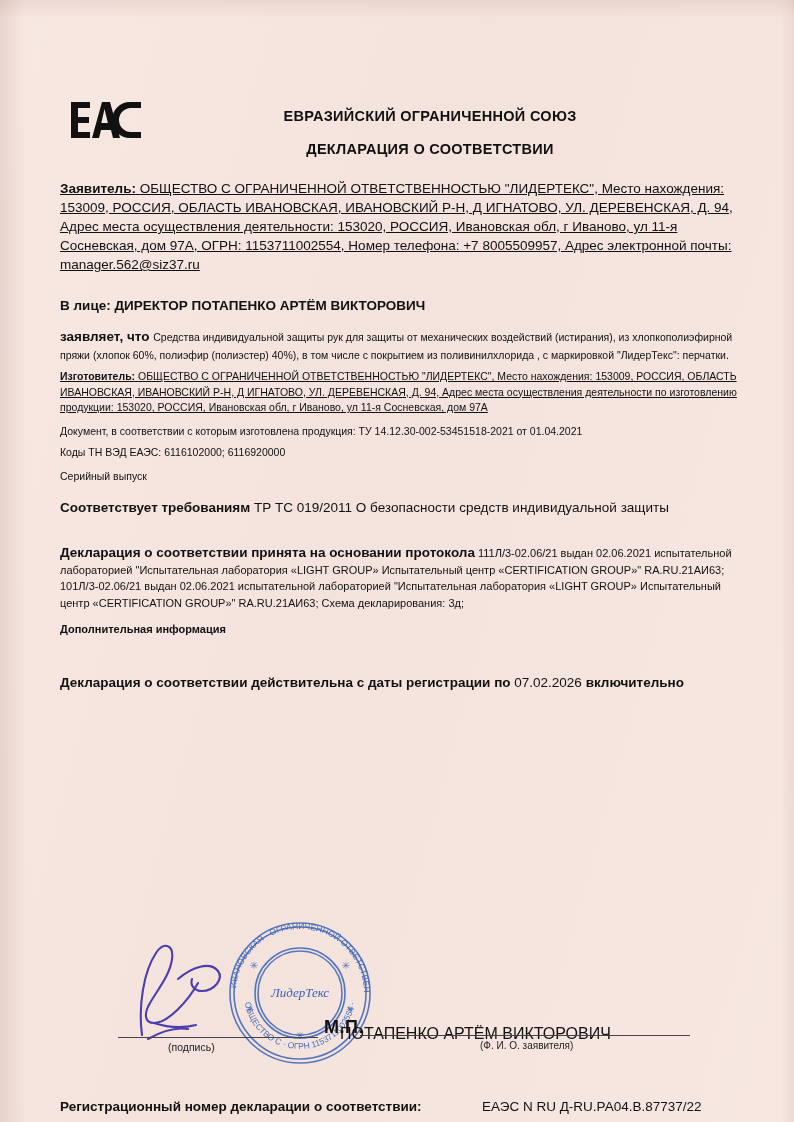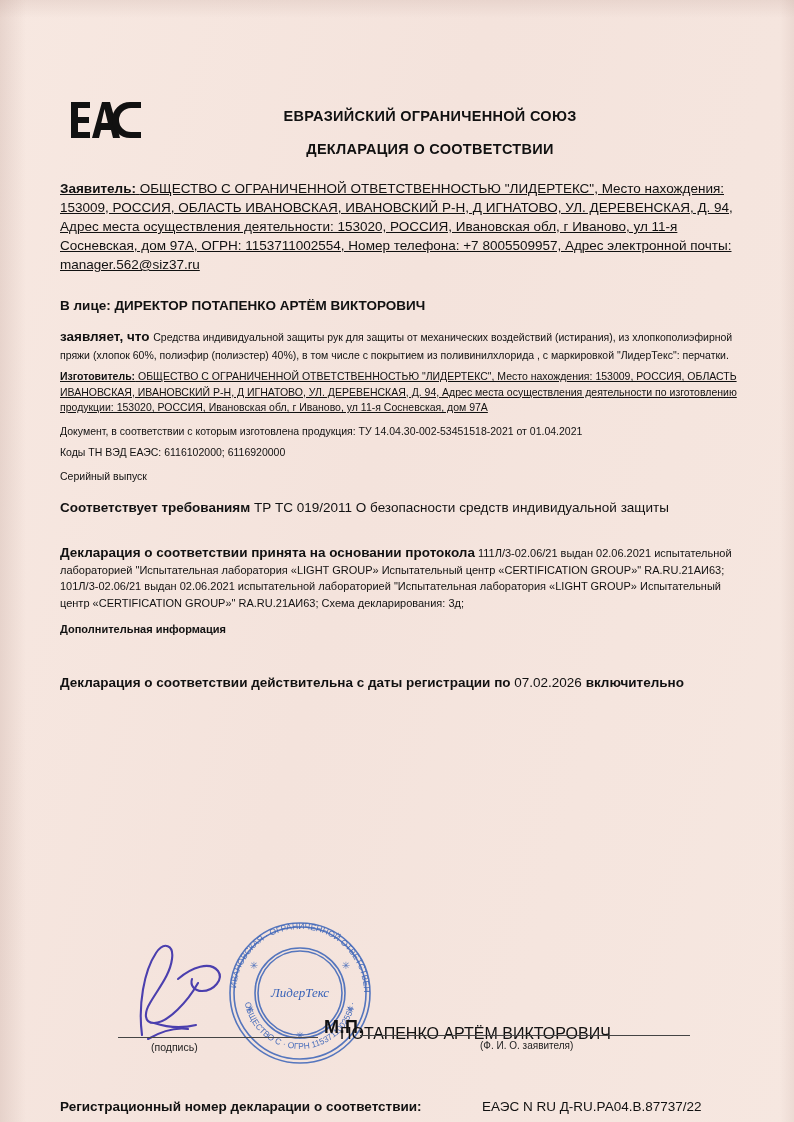--- a/index.html
+++ b/index.html
@@ -163,21 +163,21 @@
   }
   .fio-name {
     position: absolute;
     left: 280px;
     top: 120px;
     font-size: 16px;
     white-space: nowrap;
   }
   .sig-caption {
     position: absolute;
-    left: 91px;
+    left: 108px;
     top: 136px;
     font-size: 10.5px;
     color: #222;
   }
   .fio-caption {
     position: absolute;
     left: 420px;
     top: 135px;
     font-size: 10px;
     color: #222;
@@ -269,21 +269,21 @@
     <div class="declares-row">
       <span class="lbl">заявляет, что</span>
       <span class="small-ind" style="font-size:10.5px">Средства индивидуальной защиты рук для защиты от механических воздействий (истирания), из хлопкополиэфирной пряжи (хлопок 60%, полиэфир (полиэстер) 40%), в том числе с покрытием из поливинилхлорида , с маркировкой "ЛидерТекс": перчатки.</span>
     </div>
 
     <div class="mt10 small-ind">
       <span style="font-weight:bold">Изготовитель:</span>
       <span>ОБЩЕСТВО С ОГРАНИЧЕННОЙ ОТВЕТСТВЕННОСТЬЮ "ЛИДЕРТЕКС", Место нахождения: 153009, РОССИЯ, ОБЛАСТЬ ИВАНОВСКАЯ, ИВАНОВСКИЙ Р-Н, Д ИГНАТОВО, УЛ. ДЕРЕВЕНСКАЯ, Д. 94, Адрес места осуществления деятельности по изготовлению продукции: 153020, РОССИЯ, Ивановская обл, г Иваново, ул 11-я Сосневская, дом 97А</span>
     </div>
 
-    <div class="mt8 small-ind">Документ, в соответствии с которым изготовлена продукция: ТУ 14.04.30-002-53451518-2021 от 01.04.2021</div>
+    <div class="mt8 small-ind">Документ, в соответствии с которым изготовлена продукция: ТУ 14.12.30-002-53451518-2021 от 01.04.2021</div>
     <div class="mt6 small-ind">Коды ТН ВЭД ЕАЭС: 6116102000; 6116920000</div>
     <div class="mt8 small-ind">Серийный выпуск</div>
 
     <div class="conform-row">
       <span class="lbl">Соответствует требованиям</span>
       <span class="val" style="font-size:13.5px">ТР ТС 019/2011 О безопасности средств индивидуальной защиты</span>
     </div>
 
     <div class="protocol-block">
       <span class="lead">Декларация о соответствии принята на основании протокола</span>

